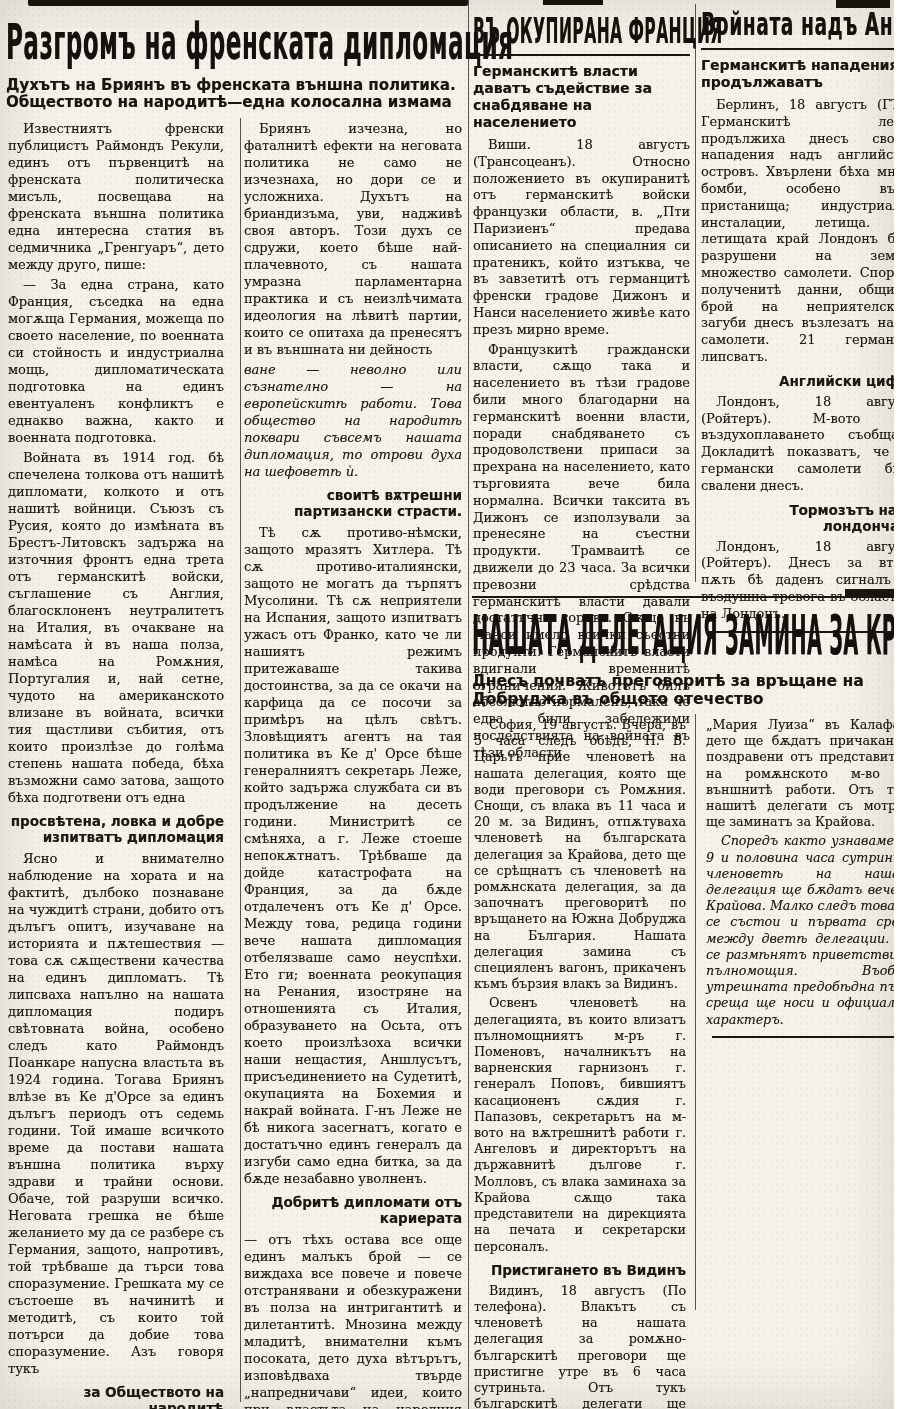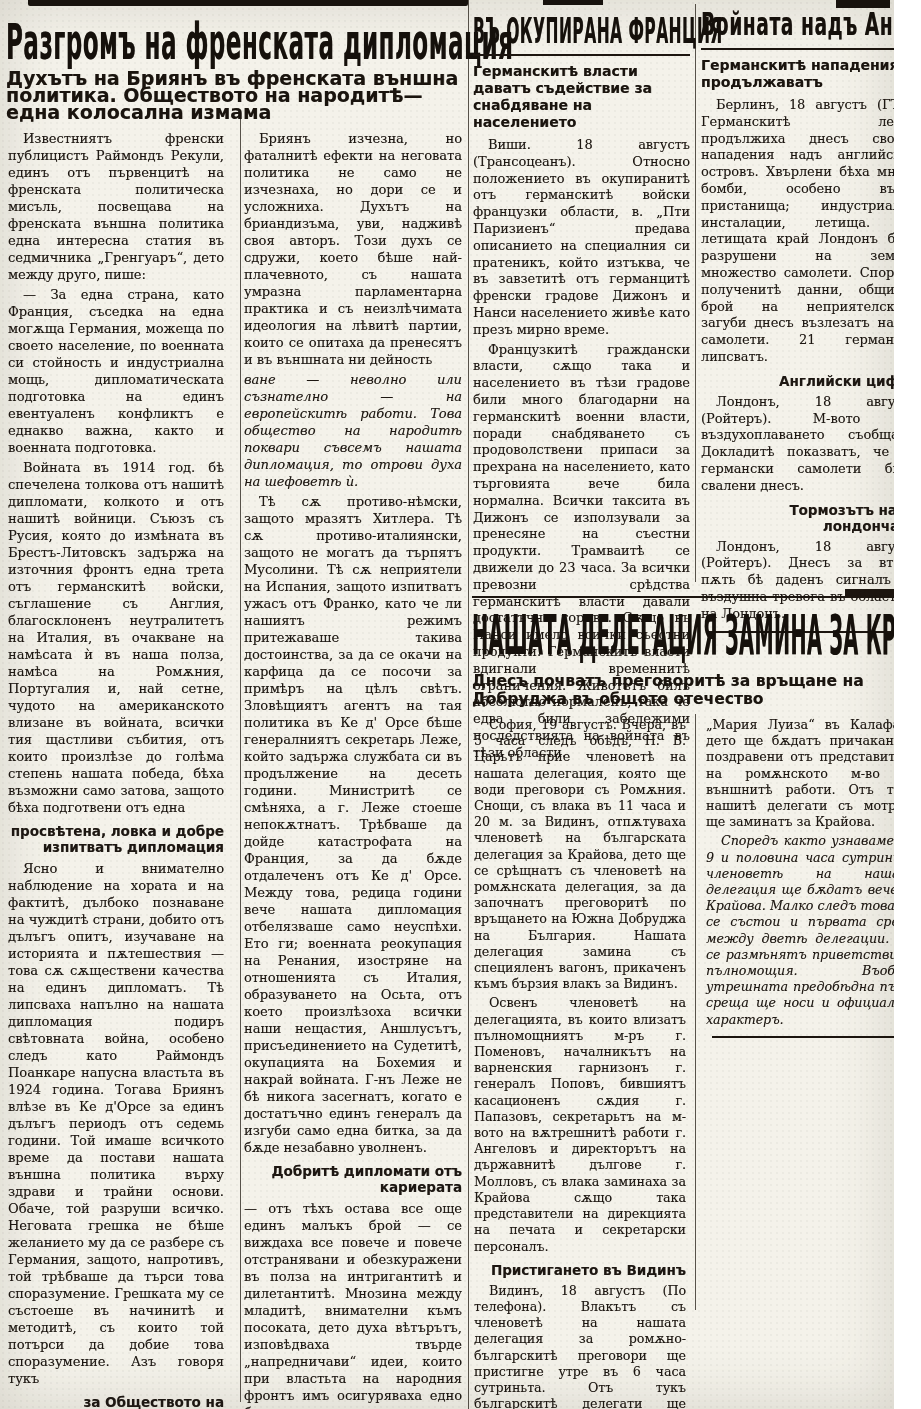--- a/index.html
+++ b/index.html
@@ -52,21 +52,21 @@
     text-shadow:0.25px 0.25px 0.3px rgba(28,22,16,0.4);
   }
   .ind{text-indent:15px;}
   .em{font-style:italic;}
   .endrule{height:2px;background:#1c150f;margin:8px 18px 0 6px;}
 
   
   .left-half{position:absolute;left:6px;top:12px;width:458px;}
   .main-head-wrap{height:52px;overflow:visible;padding-top:6px;}
   .main-head{font-size:46px;transform:scale(0.50,1.10);}
-  .main-sub{font-size:19px;line-height:17px;}
+  .main-sub{font-size:15px;line-height:17px;margin-top:7px;}
   .cols{display:flex;margin-top:9px;}
   .c1{width:226px;padding:0 8px 0 2px;box-sizing:border-box;}
   .c2{width:232px;padding:0 2px 0 12px;box-sizing:border-box;}
 
   
   .rt3{position:absolute;left:473px;top:10px;width:217px;}
   .rt4{position:absolute;left:701px;top:4px;width:217px;}
   .rt3 .head-wrap,.rt4 .head-wrap{border-bottom:2px solid #1c150f;padding:4px 0 6px 0;height:34px;overflow:visible;}
   .rt3 .poster{font-size:33px;transform:scale(0.47,1.05);}
   .rt4 .poster{font-size:31px;transform:scale(0.60,1.05);}
@@ -112,20 +112,21 @@
         <p class="body ind">— За една страна, като Франция, съседка на една могѫща Германия, можеща по своето население, по военната си стойность и индустриална мощь, дипломатическата подготовка на единъ евентуаленъ конфликтъ е еднакво важна, както и военната подготовка.</p>
         <p class="body ind">Войната въ 1914 год. бѣ спечелена толкова отъ нашитѣ дипломати, колкото и отъ нашитѣ войници. Съюзъ съ Русия, която до измѣната въ Брестъ-Литовскъ задържа на източния фронтъ една трета отъ германскитѣ войски, съглашение съ Англия, благосклоненъ неутралитетъ на Италия, въ очакване на намѣсата ѝ въ наша полза, намѣса на Ромѫния, Португалия и, най сетне, чудото на американското влизане въ войната, всички тия щастливи събития, отъ които произлѣзе до голѣма степень нашата победа, бѣха възможни само затова, защото бѣха подготвени отъ една</p>
         <h3 class="colhead">просвѣтена, ловка и добре изпитватъ дипломация</h3>
         <p class="body ind">Ясно и внимателно наблюдение на хората и на фактитѣ, дълбоко познаване на чуждитѣ страни, добито отъ дълъгъ опитъ, изучаване на историята и пѫтешествия — това сѫ сѫществени качества на единъ дипломатъ. Тѣ липсваха напълно на нашата дипломация подиръ свѣтовната война, особено следъ като Раймондъ Поанкаре напусна властьта въ 1924 година. Тогава Бриянъ влѣзе въ Ке д'Орсе за единъ дълъгъ периодъ отъ седемь години. Той имаше всичкото време да постави нашата външна политика върху здрави и трайни основи. Обаче, той разруши всичко. Неговата грешка не бѣше желанието му да се разбере съ Германия, защото, напротивъ, той трѣбваше да търси това споразумение. Грешката му се състоеше въ начинитѣ и методитѣ, съ които той потърси да добие това споразумение. Азъ говоря тукъ</p>
         <h3 class="colhead">за Обществото на народитѣ</h3>
 
       </div>
       <div class="c2">
         <p class="body ind">Бриянъ изчезна, но фаталнитѣ ефекти на неговата политика не само не изчезнаха, но дори се и усложниха. Духътъ на бриандизъма, уви, надживѣ своя авторъ. Този духъ се сдружи, което бѣше най-плачевното, съ нашата умразна парламентарна практика и съ неизлѣчимата идеология на лѣвитѣ партии, които се опитаха да пренесятъ и въ външната ни дейность</p>
         <p class="body em">ване — неволно или съзнателно — на европейскитѣ работи. Това общество на народитѣ поквари съвсемъ нашата дипломация, то отрови духа на шефоветѣ ѝ.</p>
+        <h3 class="colhead">своитѣ вѫтрешни партизански страсти.</h3>
         <p class="body ind">Тѣ сѫ противо-нѣмски, защото мразятъ Хитлера. Тѣ сѫ противо-италиянски, защото не могатъ да търпятъ Мусолини. Тѣ сѫ неприятели на Испания, защото изпитватъ ужасъ отъ Франко, като че ли нашиятъ режимъ притежаваше такива достоинства, за да се окачи на карфица да се посочи за примѣръ на цѣлъ свѣтъ. Зловѣщиятъ агентъ на тая политика въ Ке д' Орсе бѣше генералниятъ секретарь Леже, който задържа службата си въ продължение на десеть години. Министритѣ се смѣняха, а г. Леже стоеше непокѫтнатъ. Трѣбваше да дойде катастрофата на Франция, за да бѫде отдалеченъ отъ Ке д' Орсе. Между това, редица години вече нашата дипломация отбелязваше само неуспѣхи. Ето ги; военната реокупация на Ренания, изостряне на отношенията съ Италия, образуването на Осьта, отъ което произлѣзоха всички наши нещастия, Аншлусътъ, присъединението на Судетитѣ, окупацията на Бохемия и накрай войната. Г-нъ Леже не бѣ никога засегнатъ, когато е достатъчно единъ генералъ да изгуби само една битка, за да бѫде незабавно уволненъ.</p>
         <h3 class="colhead">Добритѣ дипломати отъ кариерата</h3>
         <p class="body">— отъ тѣхъ остава все още единъ малъкъ брой — се виждаха все повече и повече отстранявани и обезкуражени въ полза на интригантитѣ и дилетантитѣ. Мнозина между младитѣ, внимателни къмъ посоката, дето духа вѣтърътъ, изповѣдваха твърде „напредничави“ идеи, които при властьта на народния фронтъ имъ осигуряваха едно бързо напредване.</p>
 
       </div>
     </div>
   </section>
 
   <section class="rt3">
     <div class="head-wrap">

